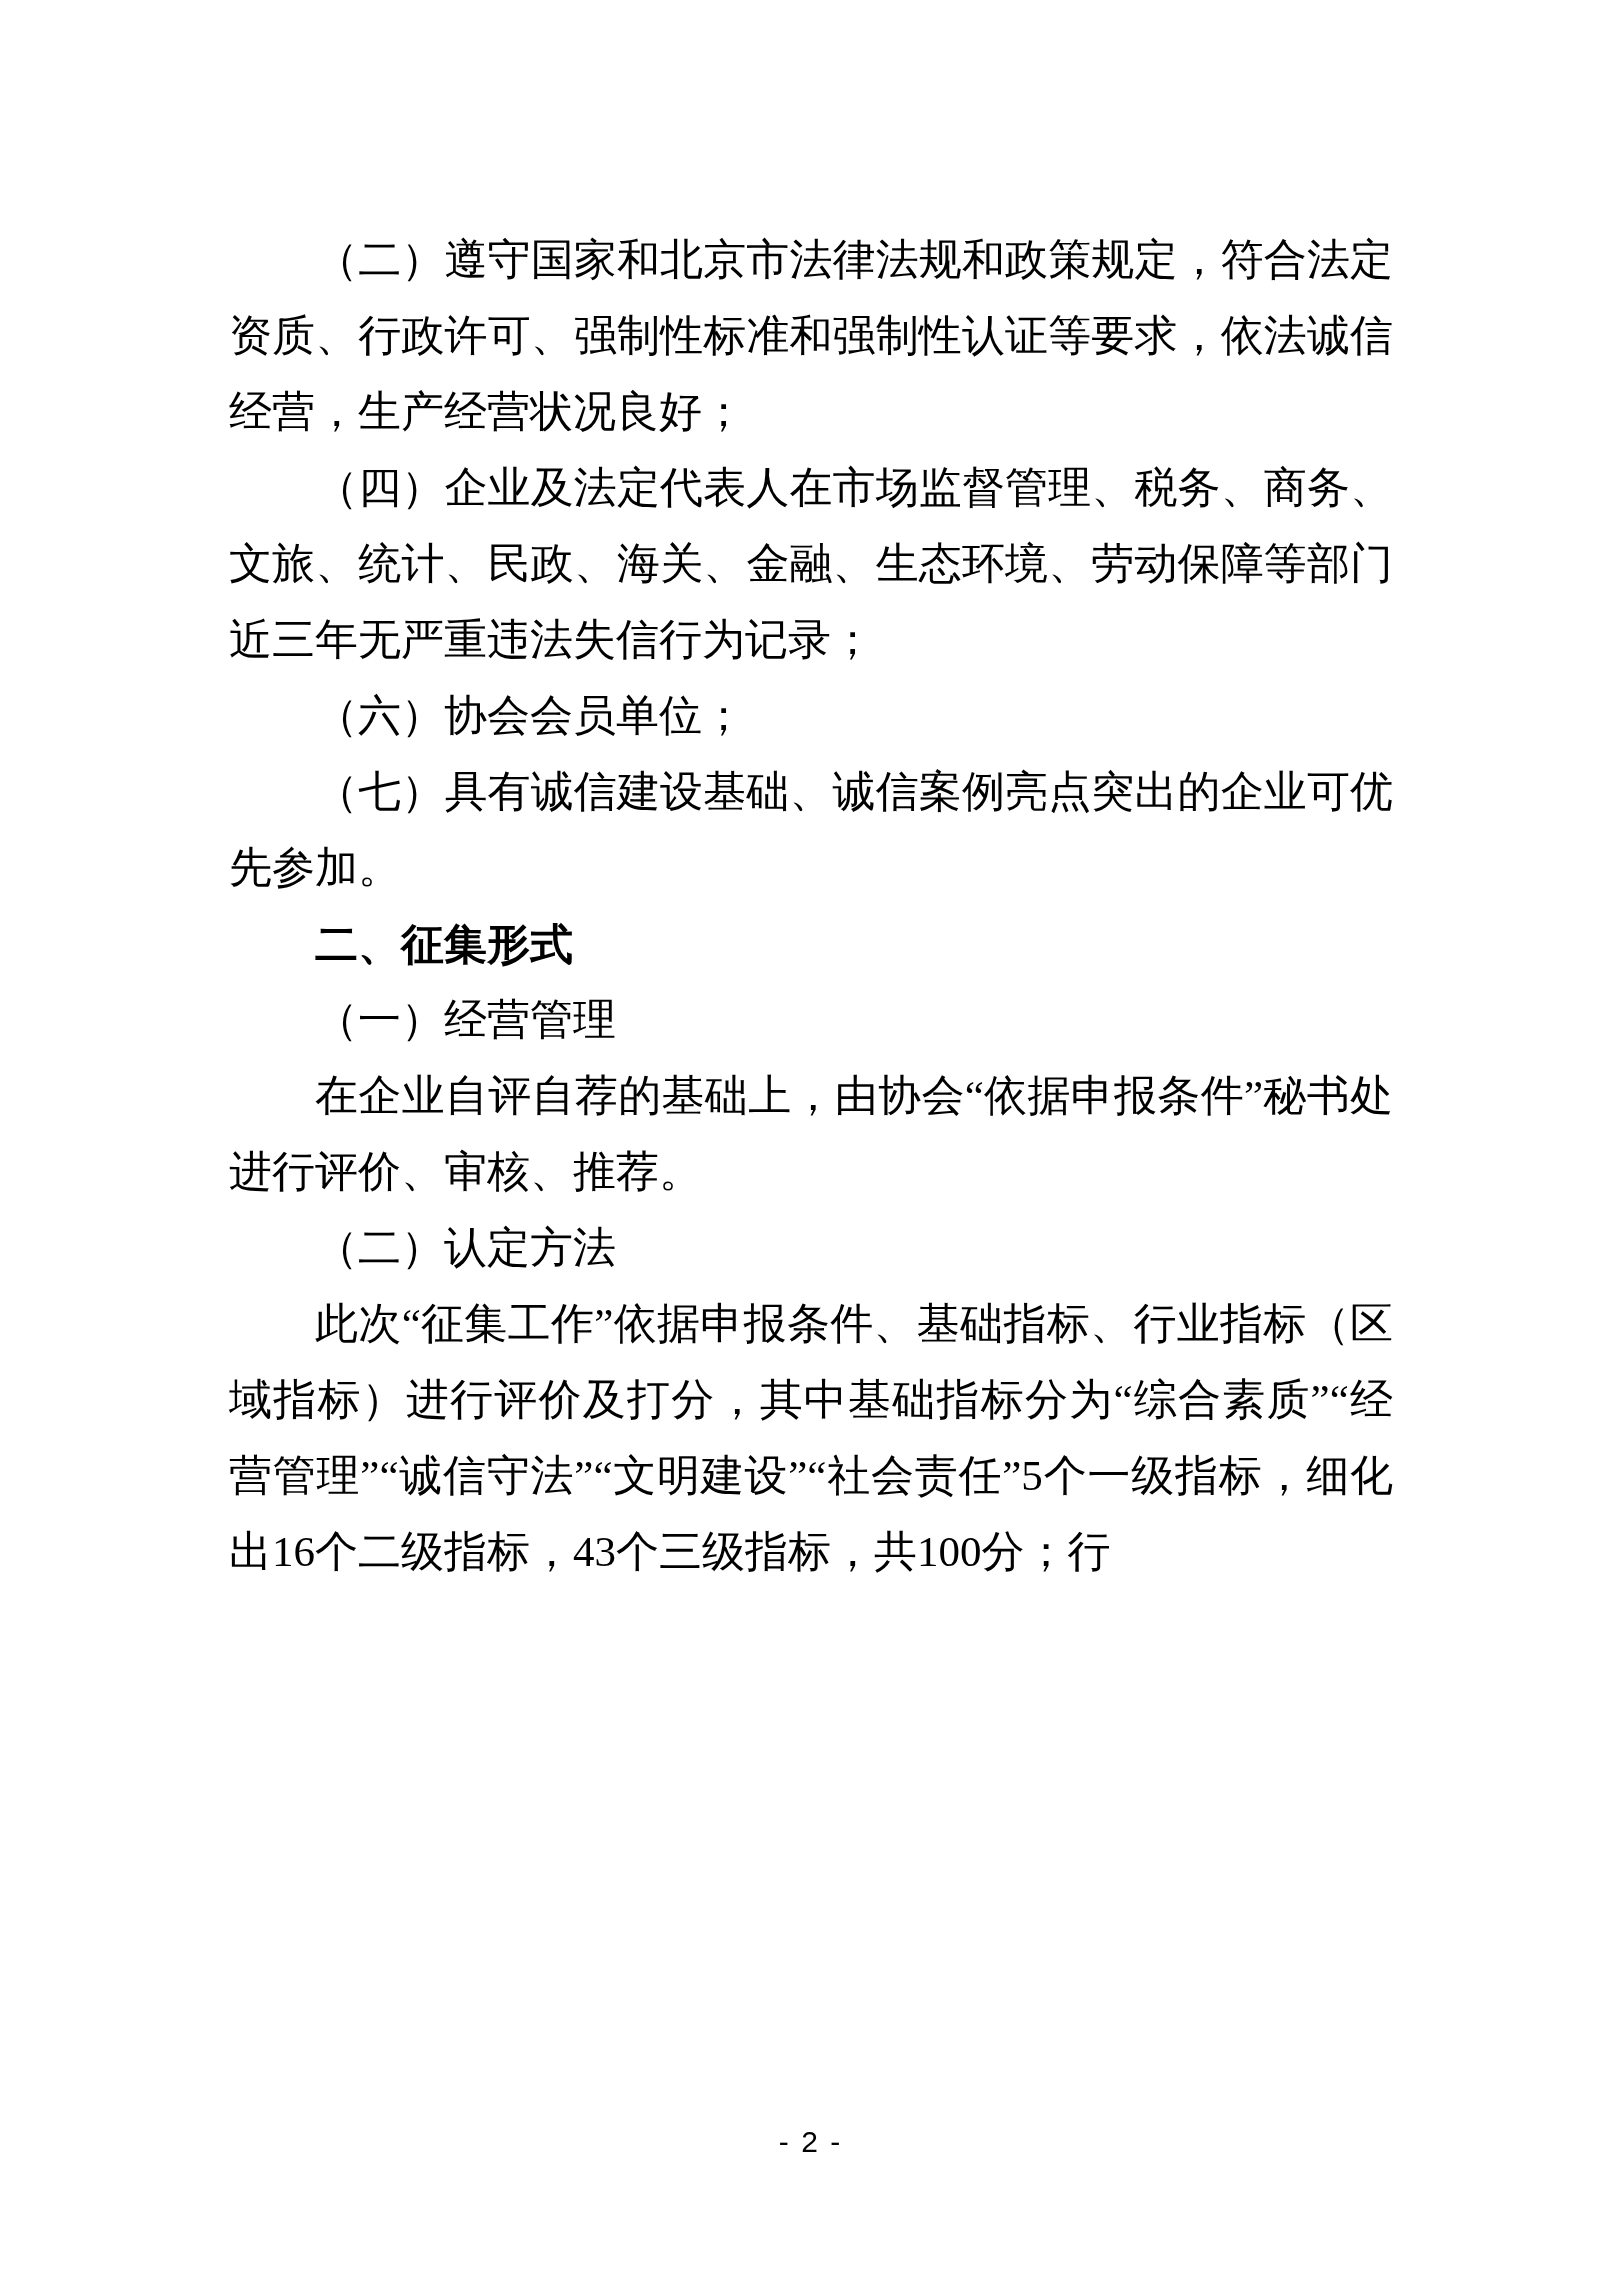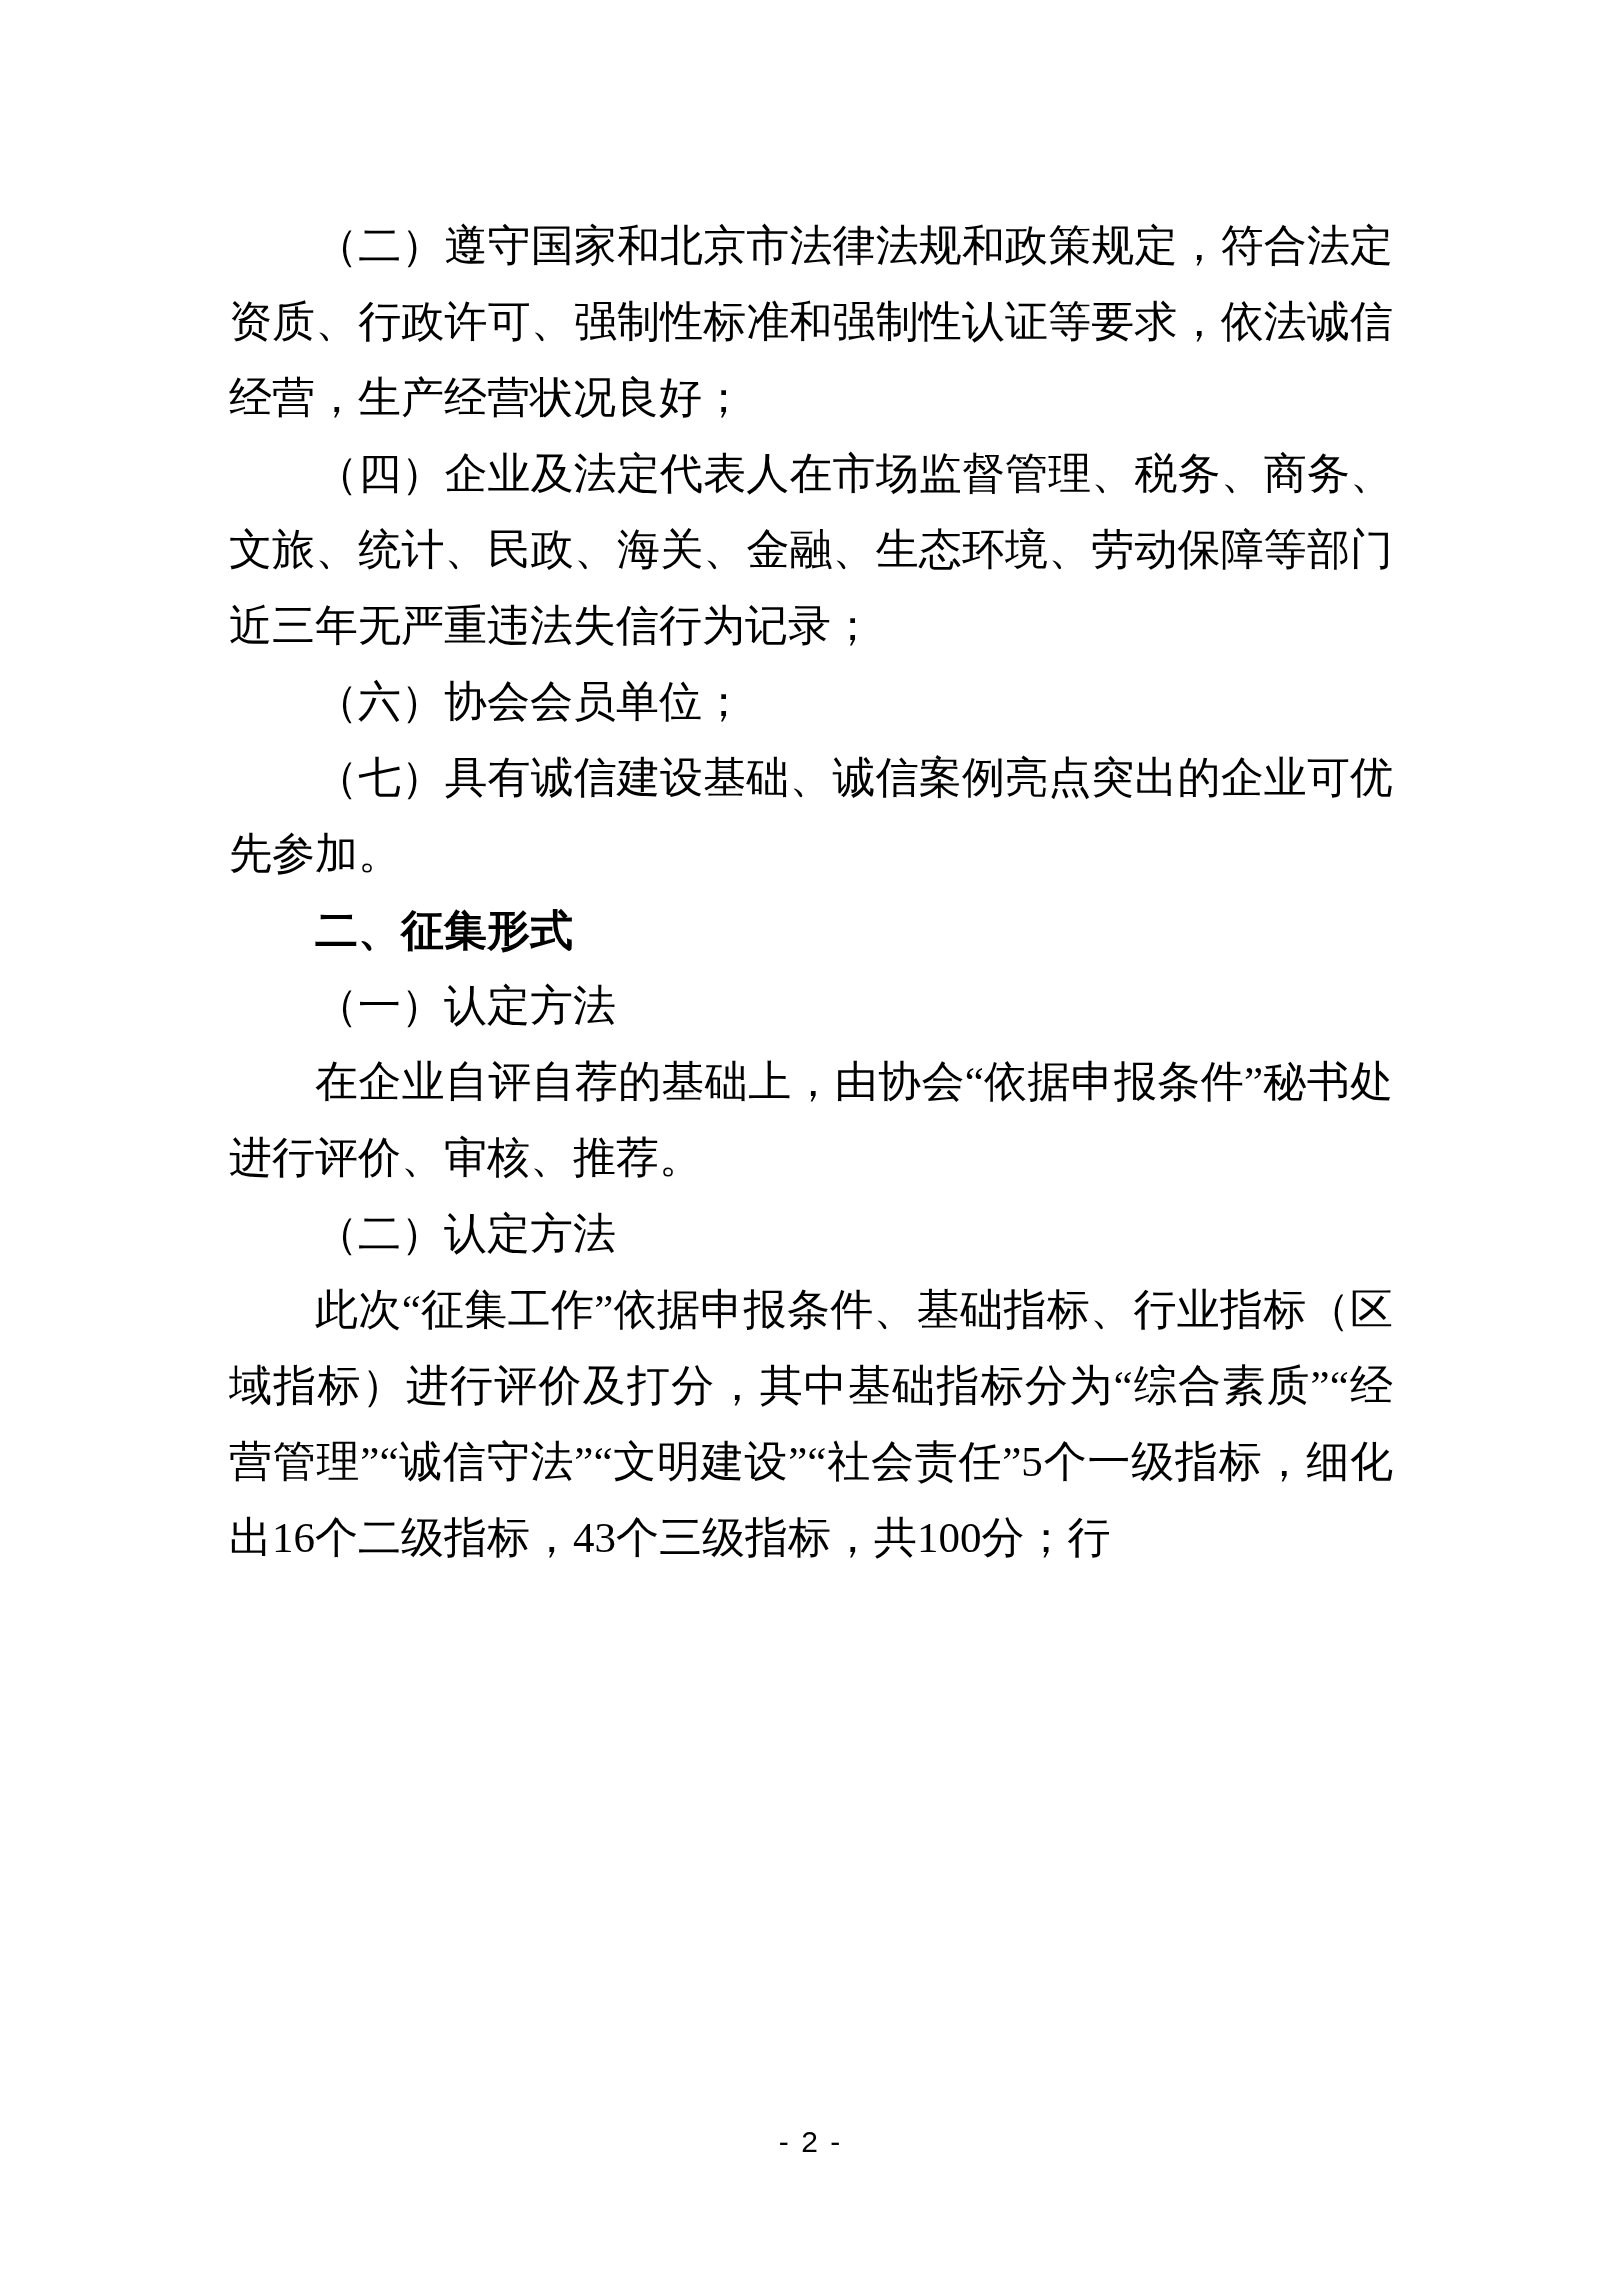--- a/index.html
+++ b/index.html
@@ -12,21 +12,21 @@
     width: 1621px;
     height: 2293px;
     background: #ffffff;
     color: #000000;
     font-family: "Liberation Serif", "DejaVu Serif", serif;
     overflow: hidden;
   }
   .content {
     position: absolute;
     left: 229px;
-    top: 208px;
+    top: 222px;
     width: 1164px;
   }
   .para {
     margin: 0;
     padding: 0;
     font-size: 43px;
     line-height: 76px;
     text-align: justify;
     text-justify: inter-ideograph;
     text-indent: 2em;
@@ -53,20 +53,20 @@
 </head>
 <body>
 
 <div class="page">
   <div class="content">
     <p class="para">（二）遵守国家和北京市法律法规和政策规定，符合法定资质、行政许可、强制性标准和强制性认证等要求，依法诚信经营，生产经营状况良好；</p>
     <p class="para">（四）企业及法定代表人在市场监督管理、税务、商务、文旅、统计、民政、海关、金融、生态环境、劳动保障等部门近三年无严重违法失信行为记录；</p>
     <p class="para">（六）协会会员单位；</p>
     <p class="para">（七）具有诚信建设基础、诚信案例亮点突出的企业可优先参加。</p>
     <p class="para heading">二、征集形式</p>
-    <p class="para">（一）认定方法</p>
+    <p class="para">（一）经营管理</p>
     <p class="para">在企业自评自荐的基础上，由协会“依据申报条件”秘书处进行评价、审核、推荐。</p>
     <p class="para">（二）认定方法</p>
     <p class="para">此次“征集工作”依据申报条件、基础指标、行业指标（区域指标）进行评价及打分，其中基础指标分为“综合素质”“经营管理”“诚信守法”“文明建设”“社会责任”5个一级指标，细化出16个二级指标，43个三级指标，共100分；行</p>
   </div>
   <div class="page-footer">- 2 -</div>
 </div>
 
 
 </body></html>

